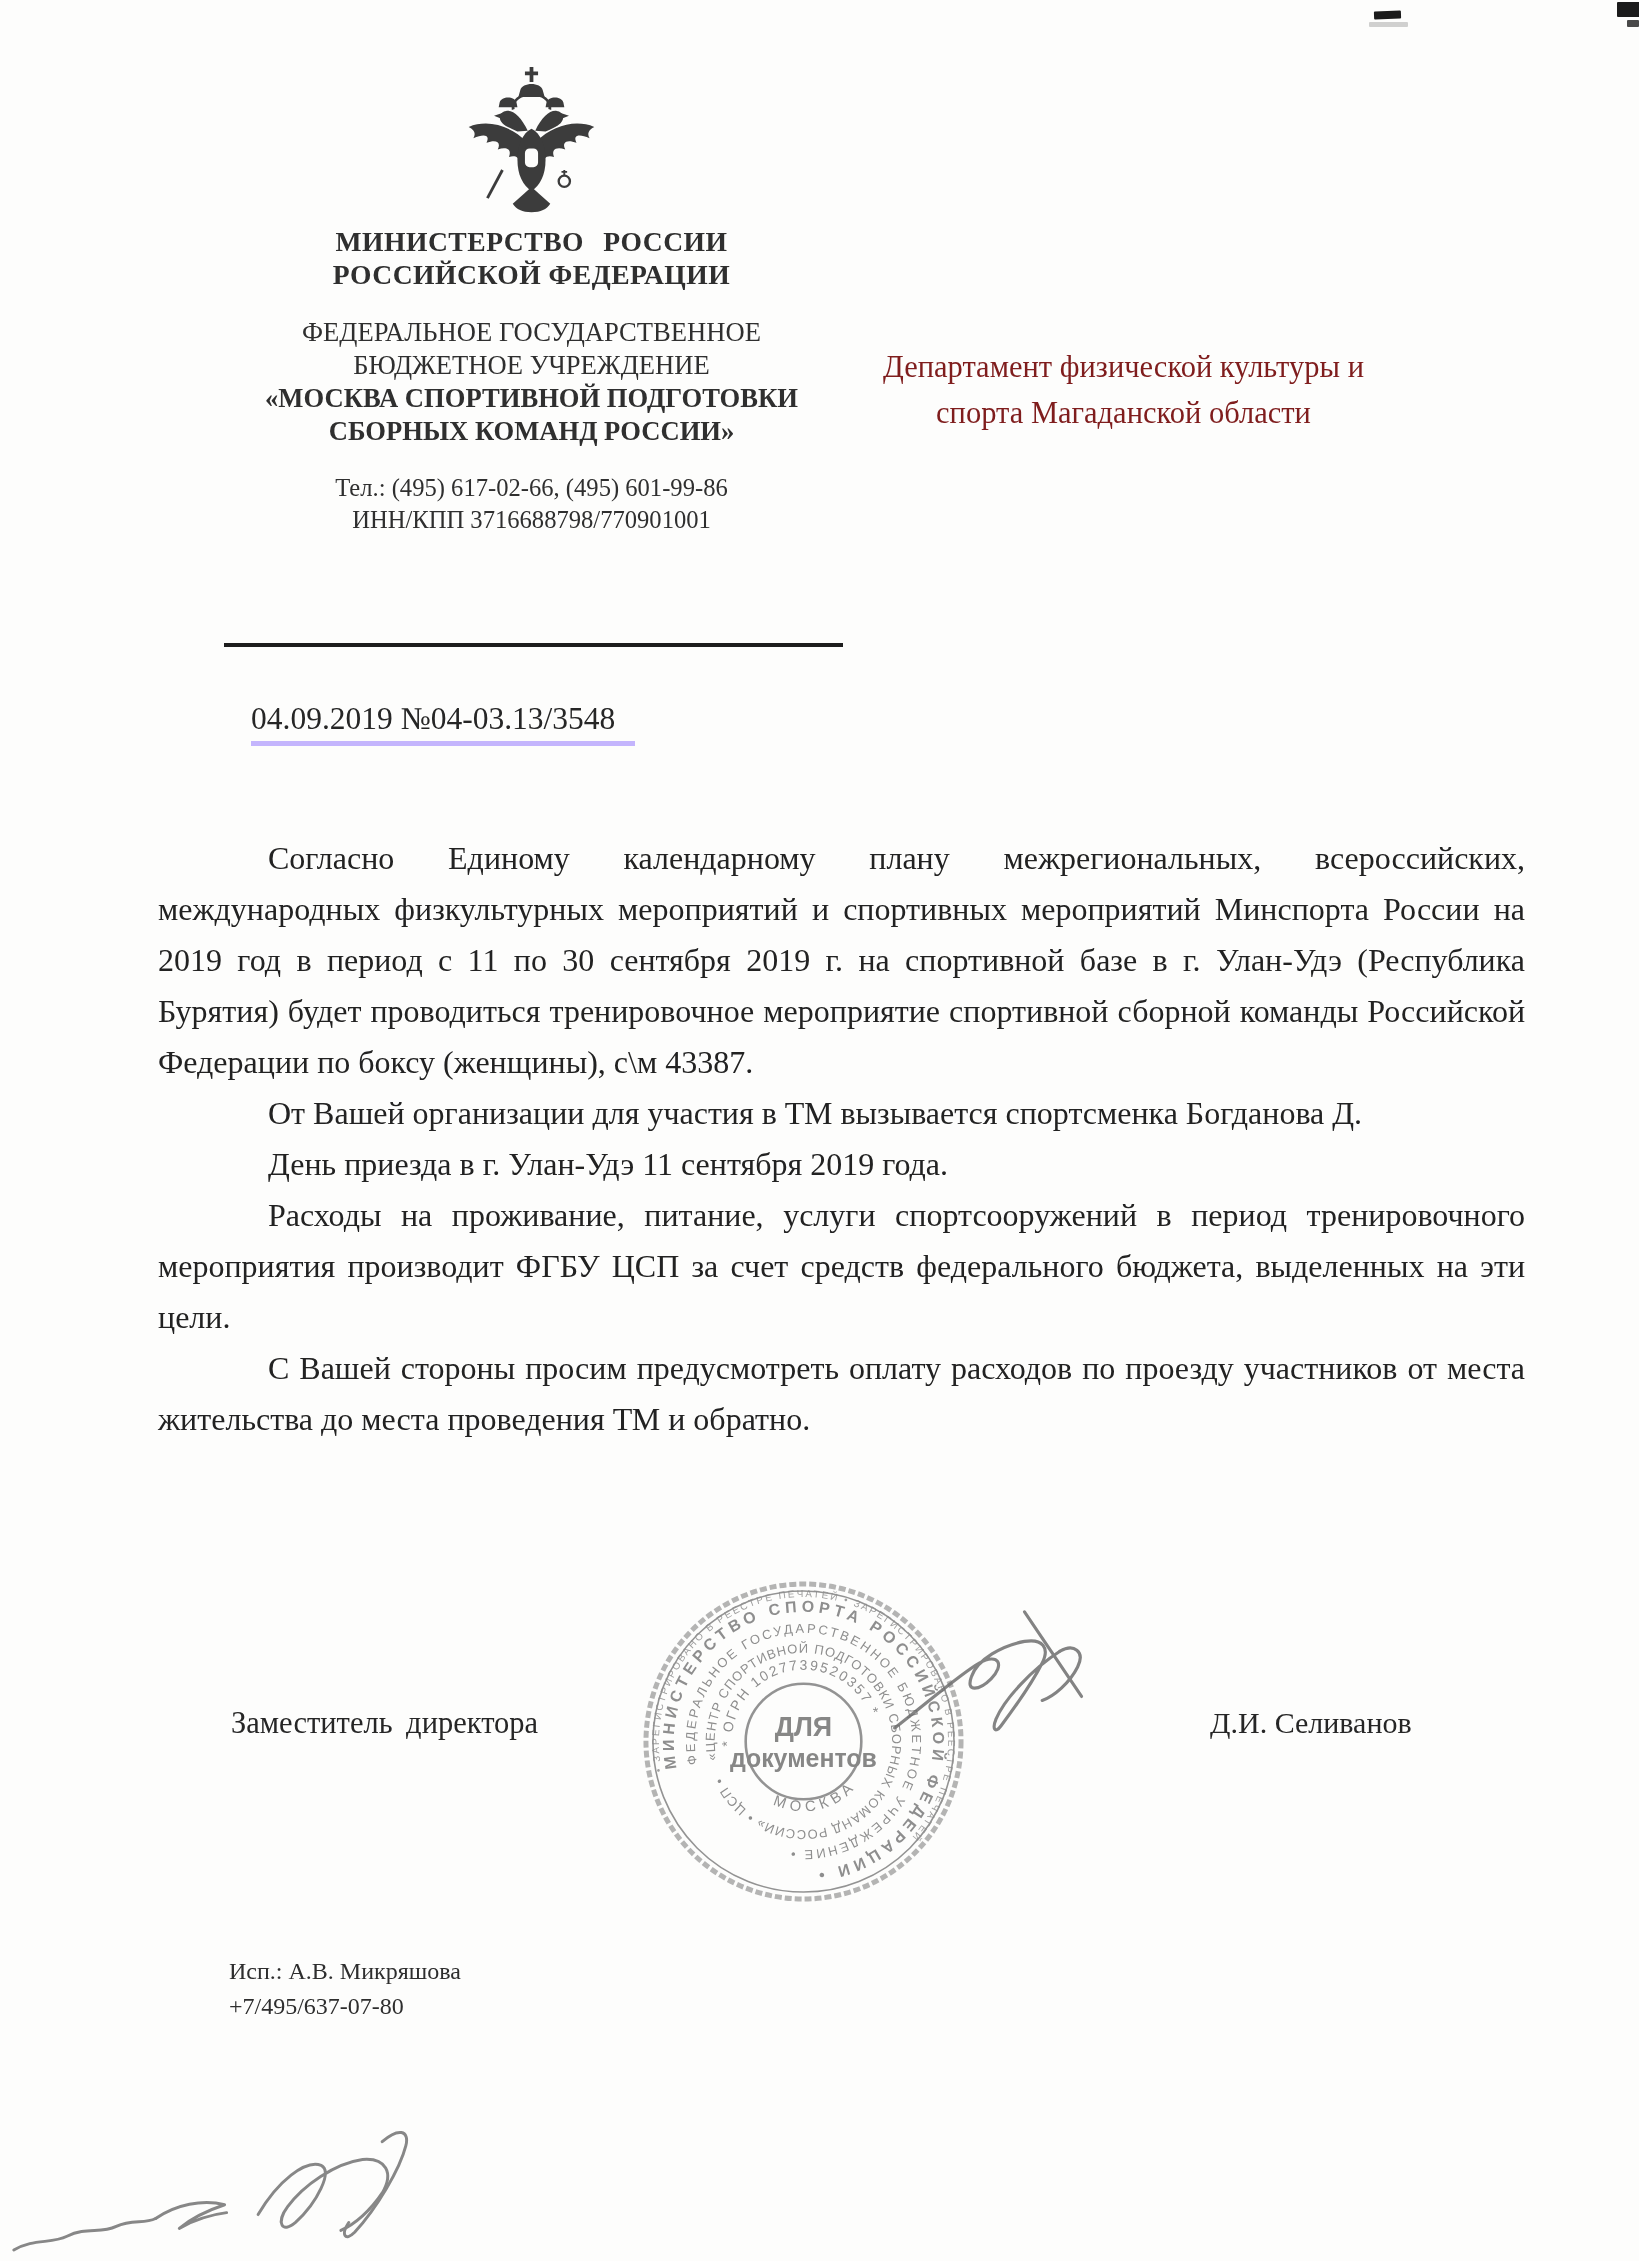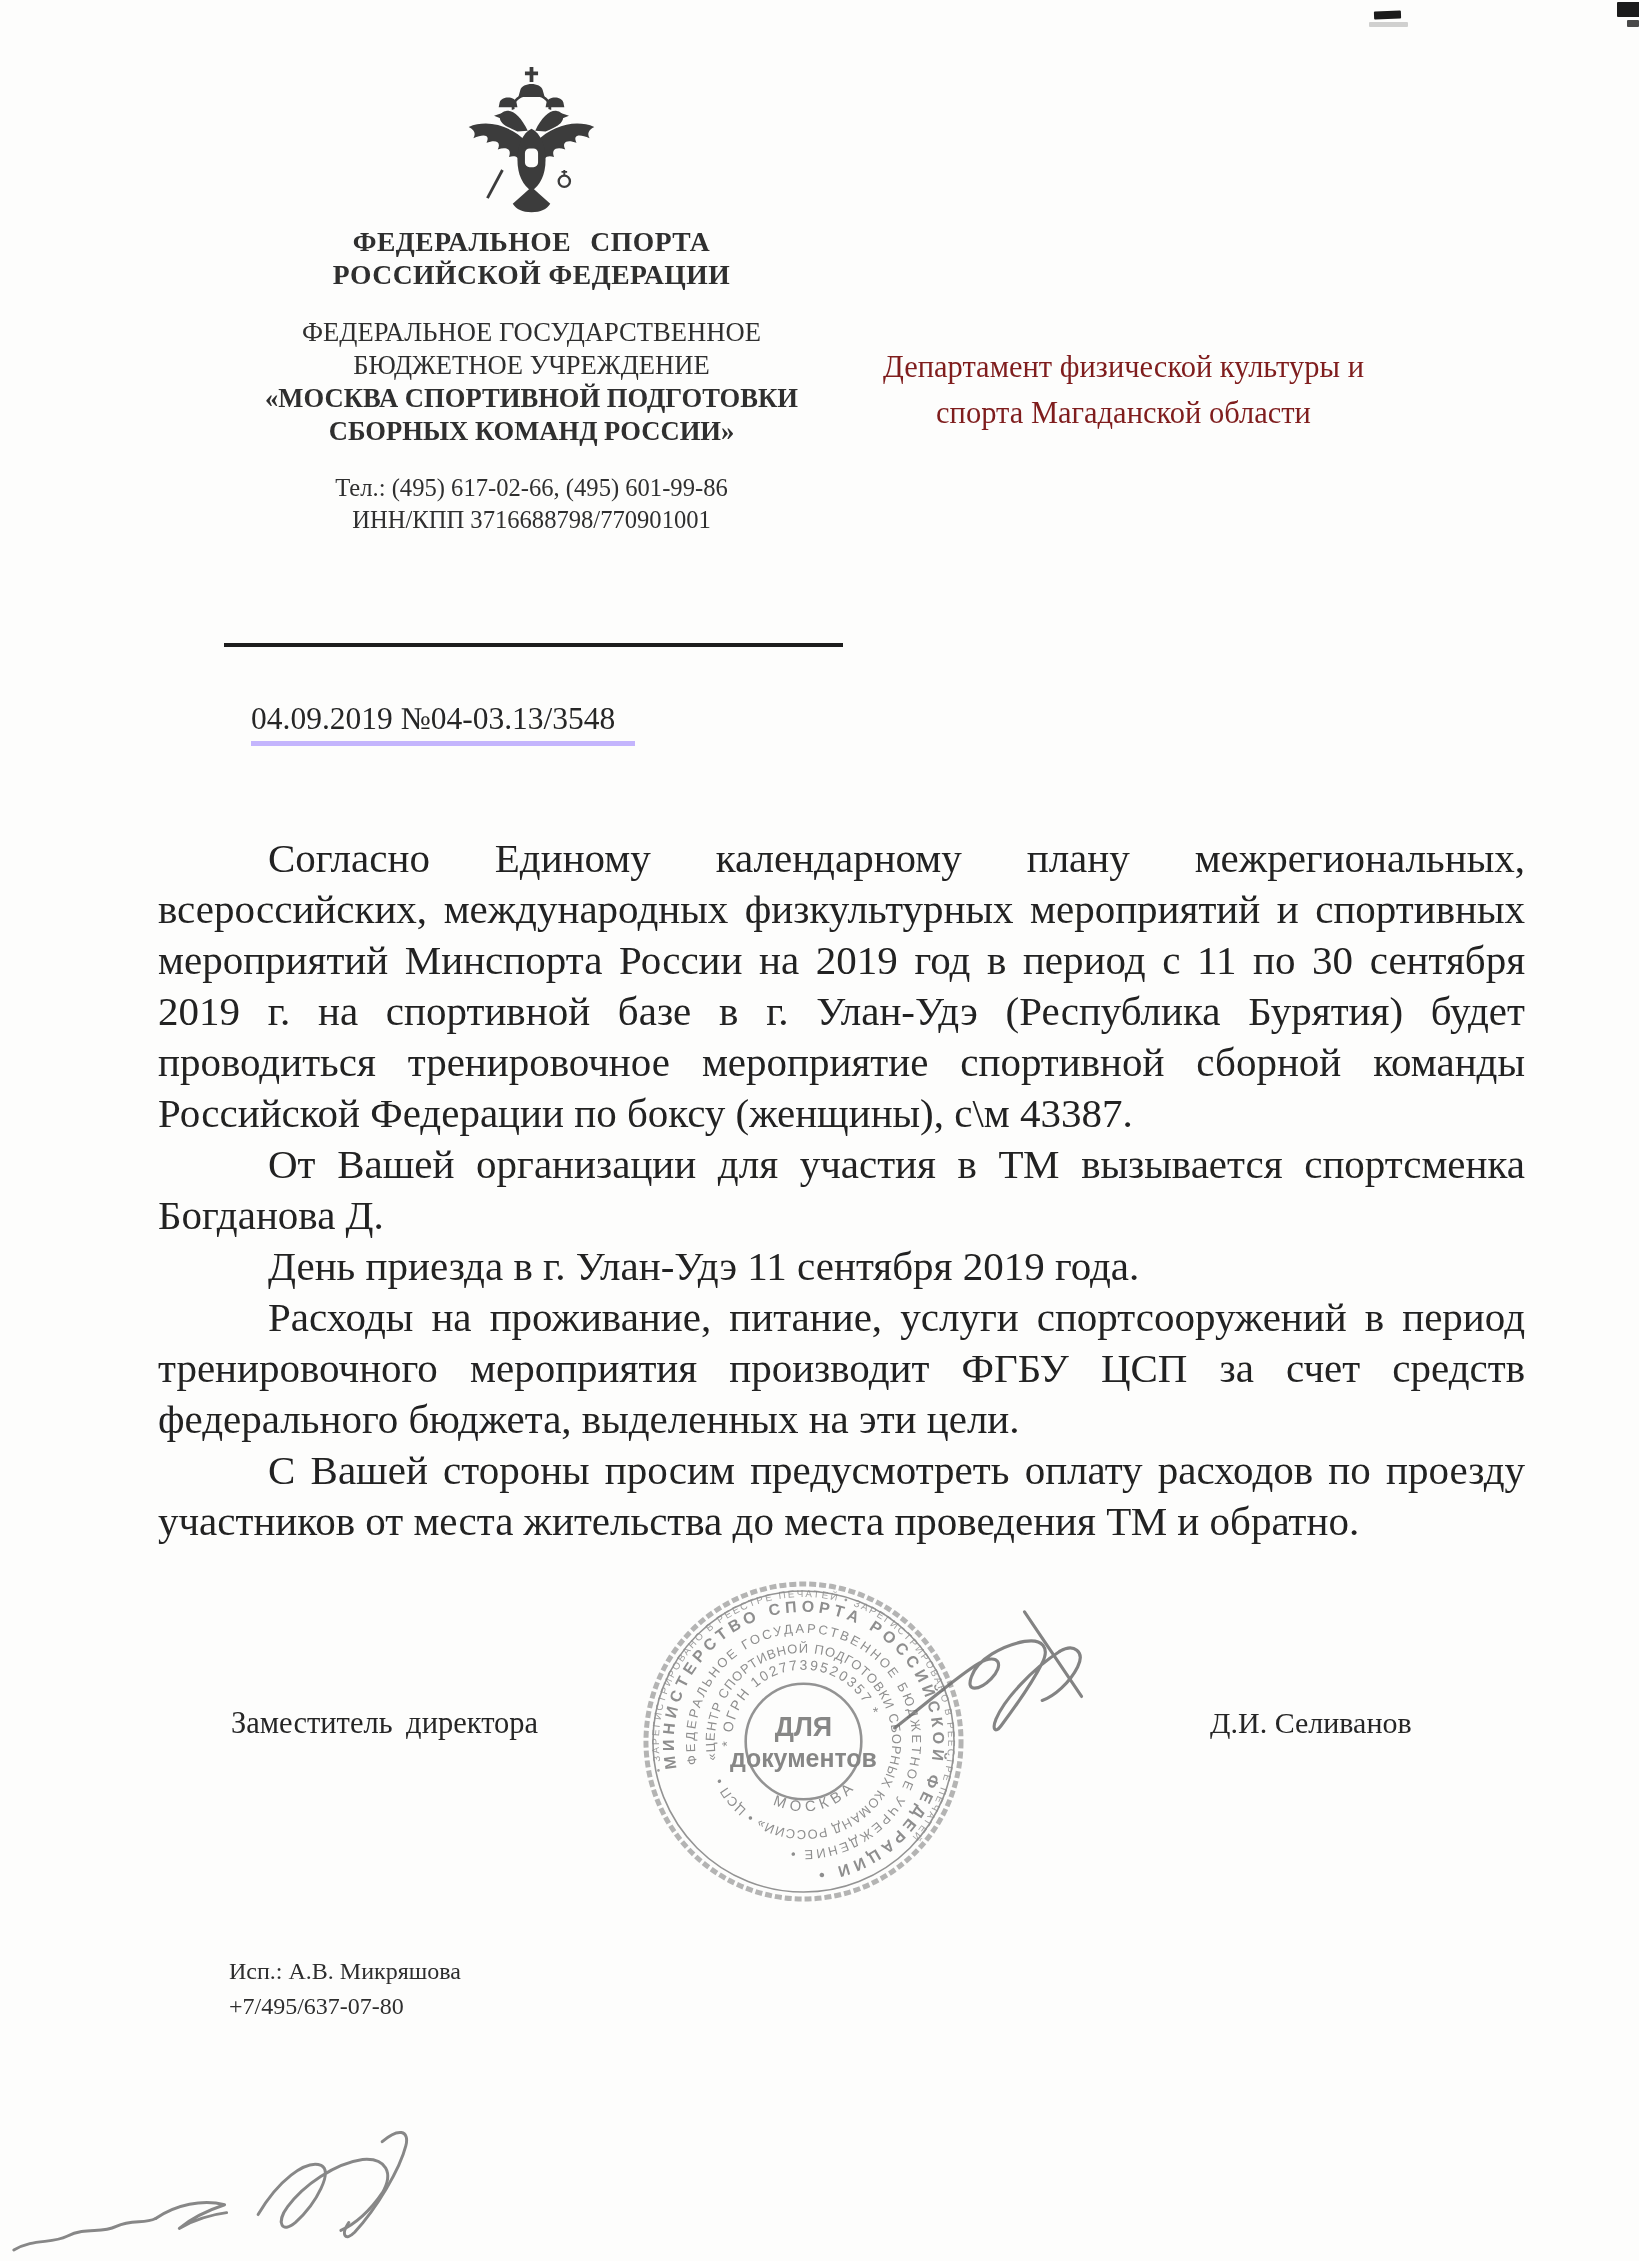--- a/index.html
+++ b/index.html
@@ -37,21 +37,21 @@
     text-align:center;font-size:30.5px;line-height:46px;color:#7f1d1d;
   }
 
   
   #refline{position:absolute;left:251px;top:701px;font-size:31.5px;}
   #refline span{display:inline-block;border-bottom:5px solid #c4b5fd;padding:0 19.7px 3.9px 0;}
 
   
   #bodytext{
     position:absolute;left:158px;top:833px;width:1367px;
-    font-size:41px;line-height:51px;text-align:justify;color:#222;
+    font-size:32px;line-height:51px;text-align:justify;color:#222;
   }
   #bodytext p{margin:0;text-indent:110px;}
 
   
   #signer-title{position:absolute;left:231px;top:1706px;font-size:30.5px;word-spacing:5.9px;}
   #signer-name{position:absolute;left:1210px;top:1706px;font-size:30px;}
 
   #stamp{position:absolute;left:638px;top:1576px;opacity:.92;}
   #dir-sign{position:absolute;left:877px;top:1602px;}
   #exec-sign{position:absolute;left:0px;top:2112px;}
@@ -84,21 +84,21 @@
         <path d="M80 82c18-18 42-24 62-16-6 3-8 7-5 12-12-5-18-3-14 5-10-4-16-1-12 7-10-3-15 0-12 8-8-2-12 1-10 9-6-2-9 1-8 7l-7-18z"></path>
         <path d="M75 68c10 5 15 18 15 33 0 16-6 28-15 33-9-5-15-17-15-33 0-15 5-28 15-33z"></path>
         <path d="M75 130l-20 18c4 6 10 9 20 9s16-3 20-9z"></path>
         <path d="M44 112l-16 30" stroke="#3c3c3c" stroke-width="3" fill="none"></path>
         <circle cx="110" cy="124" r="6" fill="none" stroke="#3c3c3c" stroke-width="2.5"></circle>
         <path d="M110 118v-6M107 114h6" stroke="#3c3c3c" stroke-width="2" fill="none"></path>
       </g>
       <rect x="67" y="88" width="16" height="22" rx="6" fill="#fdfdfc" stroke="#3c3c3c" stroke-width="2"></rect>
     </svg>
     <div class="ministry">
-      <div class="l1">ФЕДЕРАЛЬНОЕ СПОРТА</div>
+      <div class="l1">МИНИСТЕРСТВО РОССИИ</div>
       <div>РОССИЙСКОЙ ФЕДЕРАЦИИ</div>
     </div>
     <div class="org">
       <div>ФЕДЕРАЛЬНОЕ ГОСУДАРСТВЕННОЕ</div>
       <div>БЮДЖЕТНОЕ УЧРЕЖДЕНИЕ</div>
       <div class="b">«МОСКВА СПОРТИВНОЙ ПОДГОТОВКИ</div>
       <div class="b">СБОРНЫХ КОМАНД РОССИИ»</div>
     </div>
     <div class="addr">
       <div>Тел.: (495) 617-02-66, (495) 601-99-86</div>

